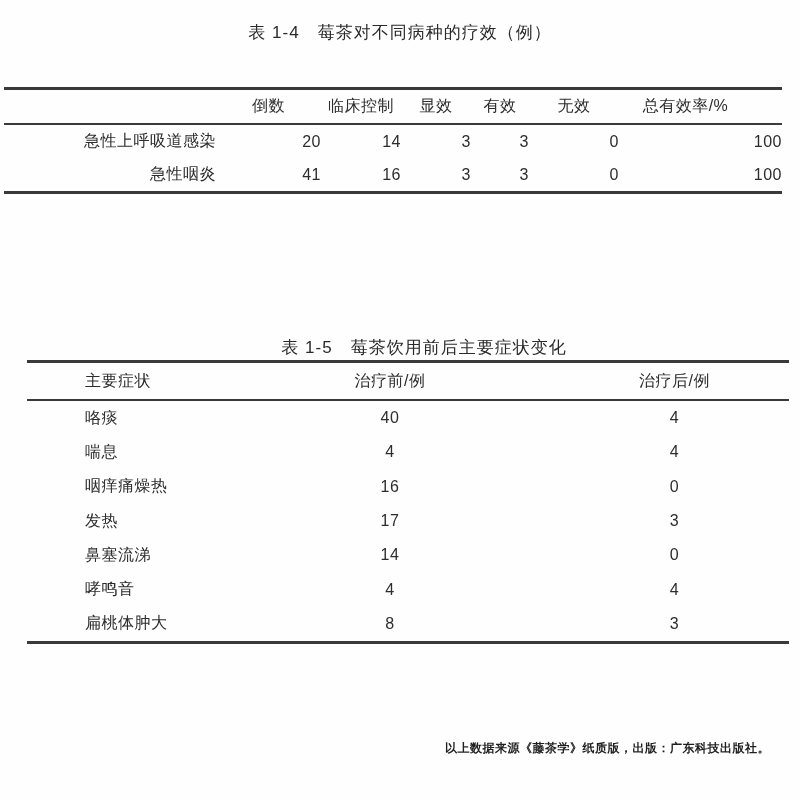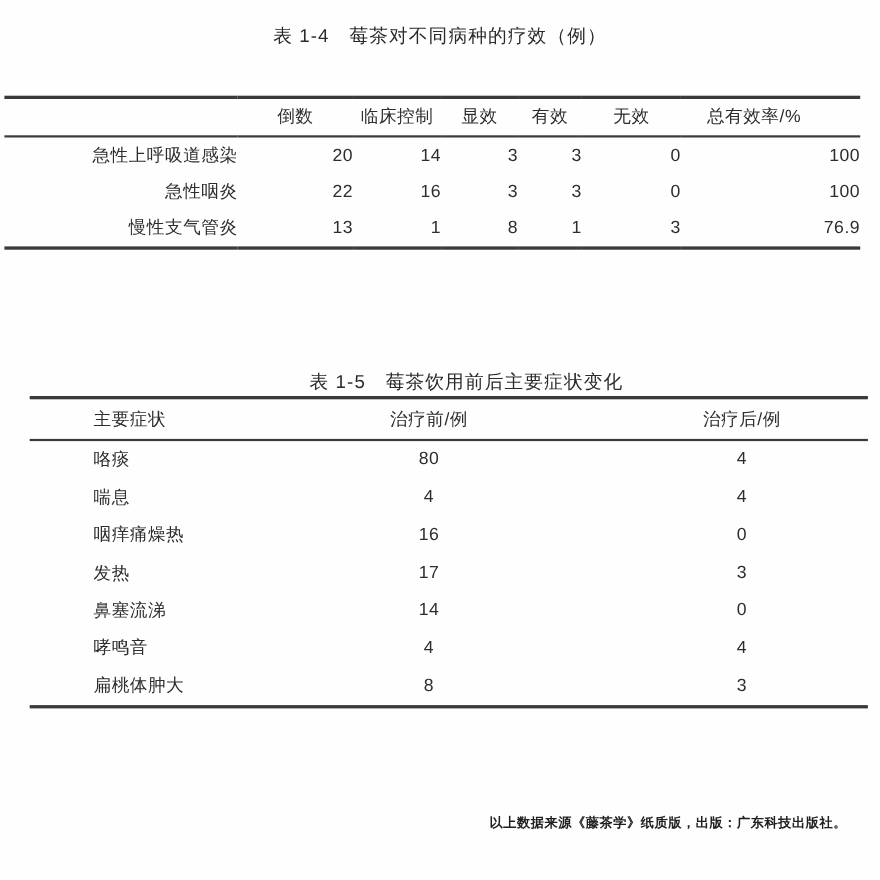--- a/index.html
+++ b/index.html
@@ -119,35 +119,26 @@
         <td class="label-cell">急性上呼吸道感染</td>
         <td>20</td>
         <td>14</td>
         <td>3</td>
         <td>3</td>
         <td>0</td>
         <td>100</td>
       </tr>
       <tr>
         <td class="label-cell">急性咽炎</td>
-        <td>22</td>
+        <td>41</td>
         <td>16</td>
         <td>3</td>
         <td>3</td>
         <td>0</td>
         <td>100</td>
-      </tr>
-      <tr>
-        <td class="label-cell">慢性支气管炎</td>
-        <td>13</td>
-        <td>1</td>
-        <td>8</td>
-        <td>1</td>
-        <td>3</td>
-        <td>76.9</td>
       </tr>
     </tbody>
   </table>
 
   <div id="title2" class="tbl-title">表 1-5　莓茶饮用前后主要症状变化</div>
 
   <table id="table2" class="doc-table">
     <colgroup>
       <col style="width:243px">
         <col style="width:240px">
@@ -156,21 +147,21 @@
     <thead>
       <tr>
         <th class="label-cell">主要症状</th>
         <th>治疗前/例</th>
         <th class="col-after">治疗后/例</th>
       </tr>
     </thead>
     <tbody>
       <tr>
         <td class="label-cell">咯痰</td>
-        <td>80</td>
+        <td>40</td>
         <td class="col-after">4</td>
       </tr>
       <tr>
         <td class="label-cell">喘息</td>
         <td>4</td>
         <td class="col-after">4</td>
       </tr>
       <tr>
         <td class="label-cell">咽痒痛燥热</td>
         <td>16</td>

